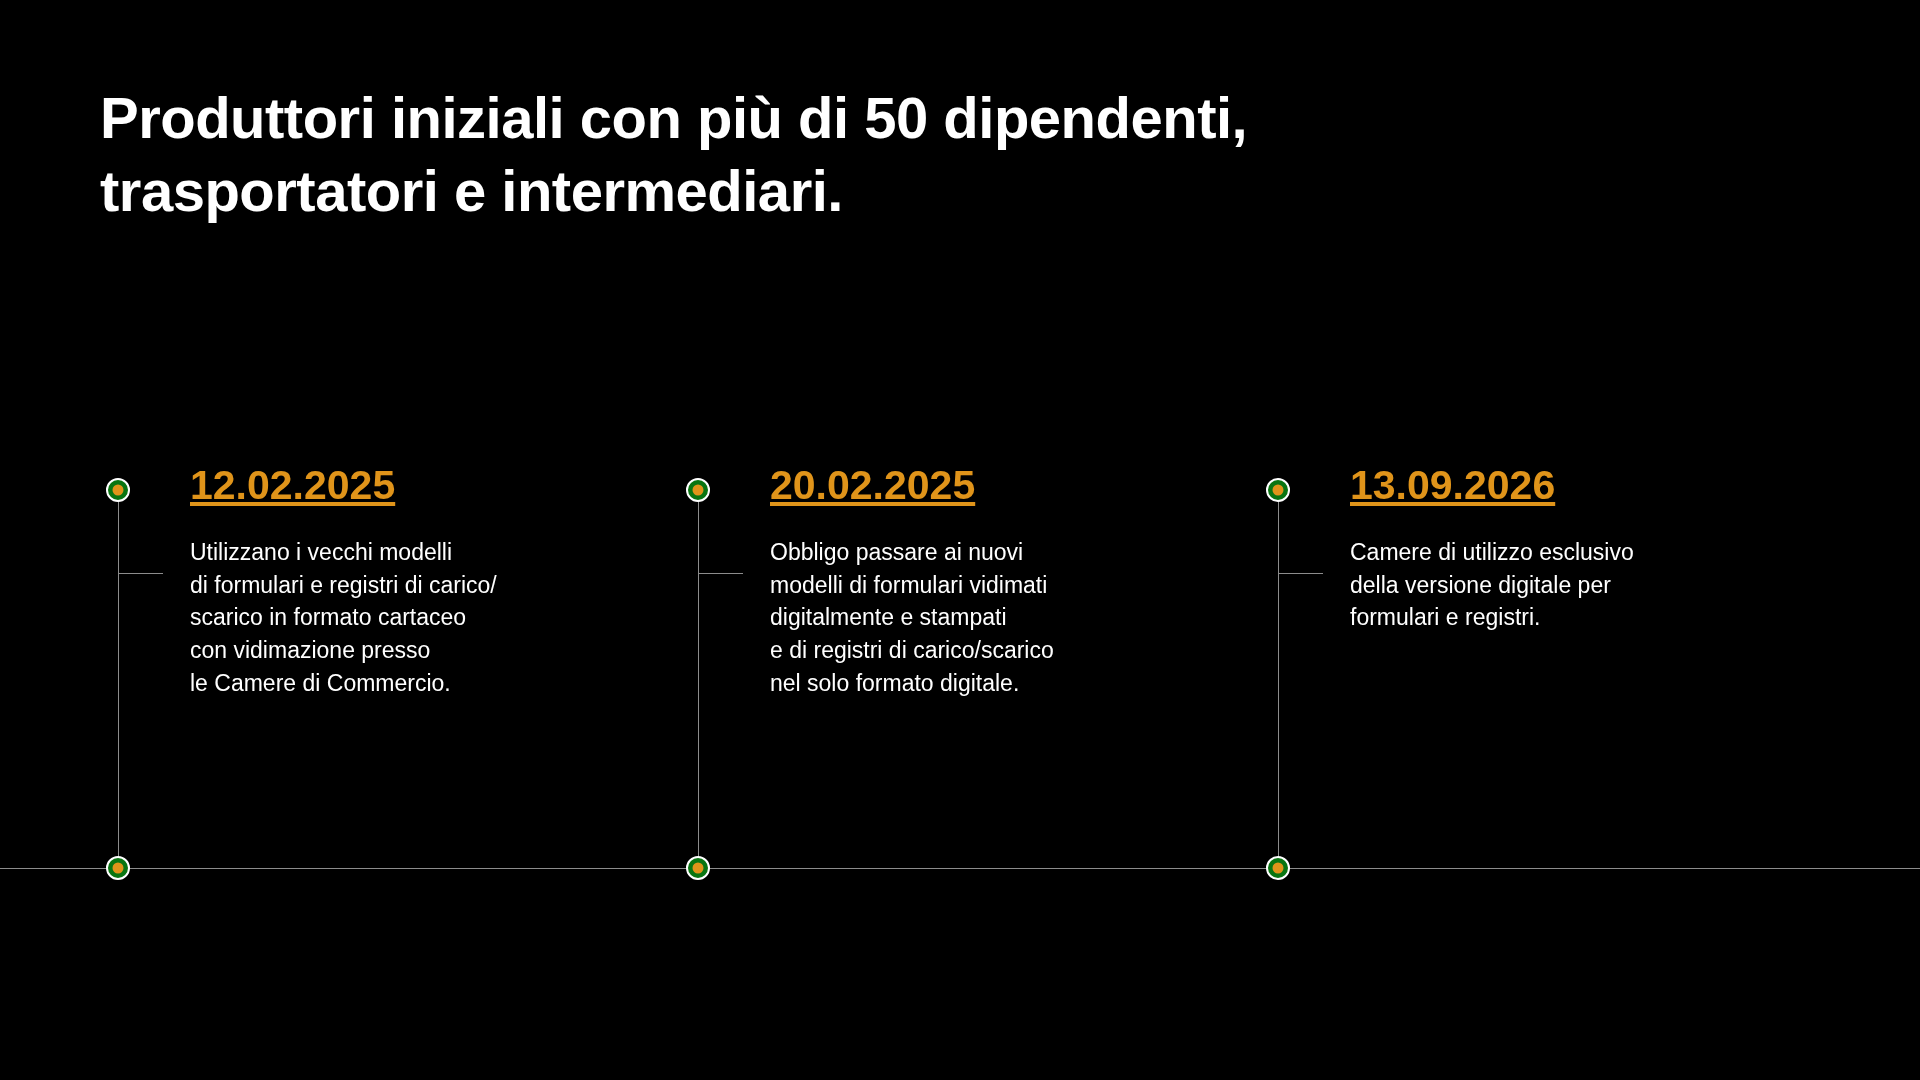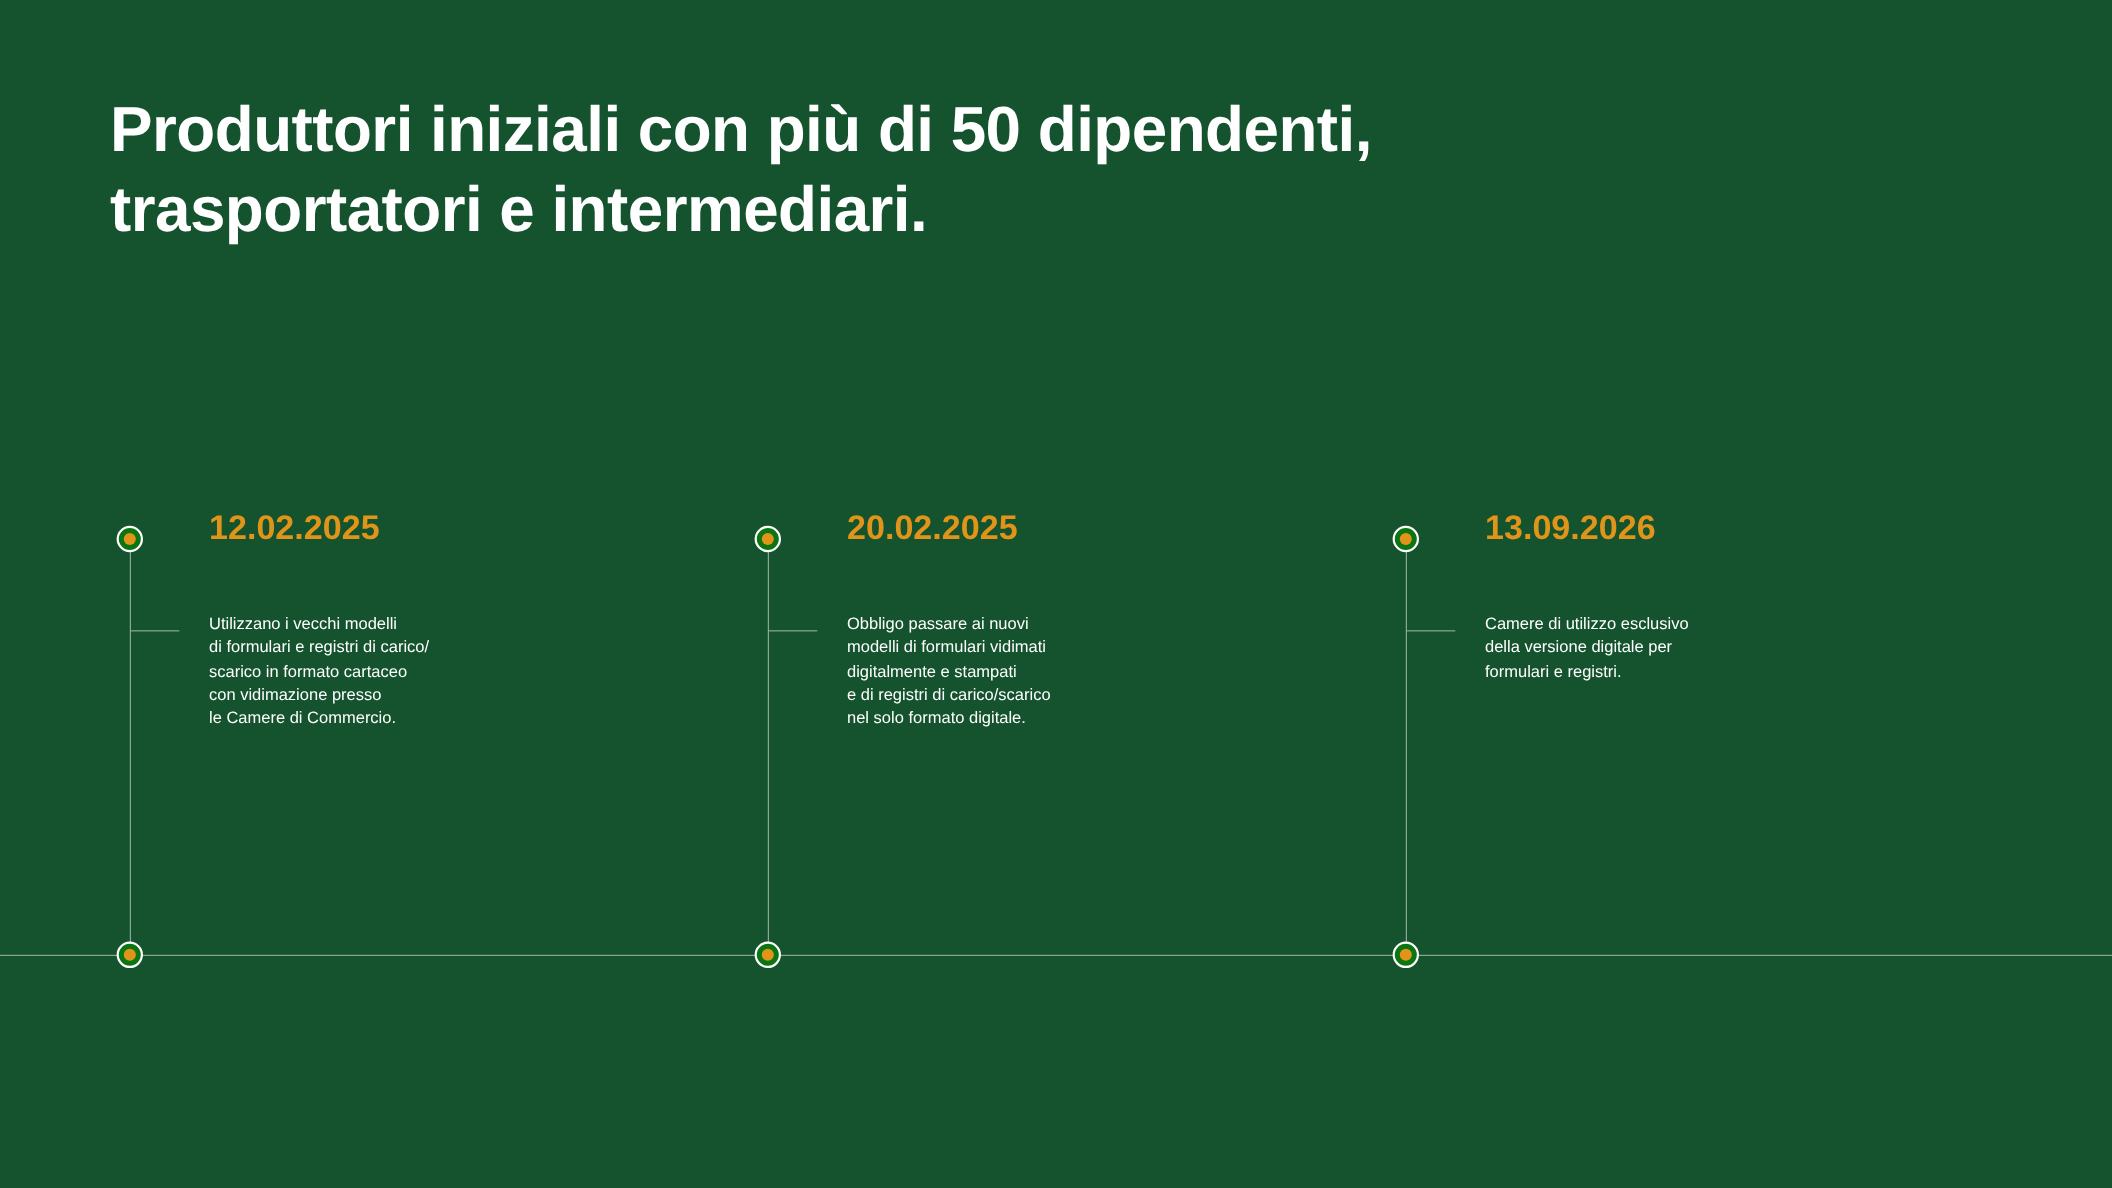--- a/index.html
+++ b/index.html
@@ -10,21 +10,21 @@
   body {
     width: 1920px;
     height: 1080px;
     overflow: hidden;
     font-family: "Liberation Sans", sans-serif;
     position: relative;
   }
   .stage {
     position: absolute;
     inset: 0;
-    background: #14532d;
+    background: #000000;
   }
   .title {
     position: absolute;
     left: 100px;
     top: 82px;
     width: 1500px;
     color: #ffffff;
     font-size: 58px;
     font-weight: bold;
     line-height: 1.25;
@@ -83,31 +83,32 @@
     border-radius: 50%;
     background: #e0941a;
   }
   .dot-top { top: 0px; }
   .dot-bottom { top: 378px; }
   .date {
     position: absolute;
     left: 72px;
     top: -16px;
     color: #e0941a;
-    font-size: 31px;
+    font-size: 41px;
     font-weight: bold;
     white-space: nowrap;
+    text-decoration: underline;
   }
   .desc {
     position: absolute;
     left: 72px;
-    top: 79px;
+    top: 58px;
     width: 400px;
     color: #ffffff;
-    font-size: 15px;
+    font-size: 23px;
     line-height: 1.42;
     white-space: pre-line;
   }
   .m0 { left: 118px; }
   .m1 { left: 698px; }
   .m2 { left: 1278px; }
 </style>
 </head>
 <body>
 

